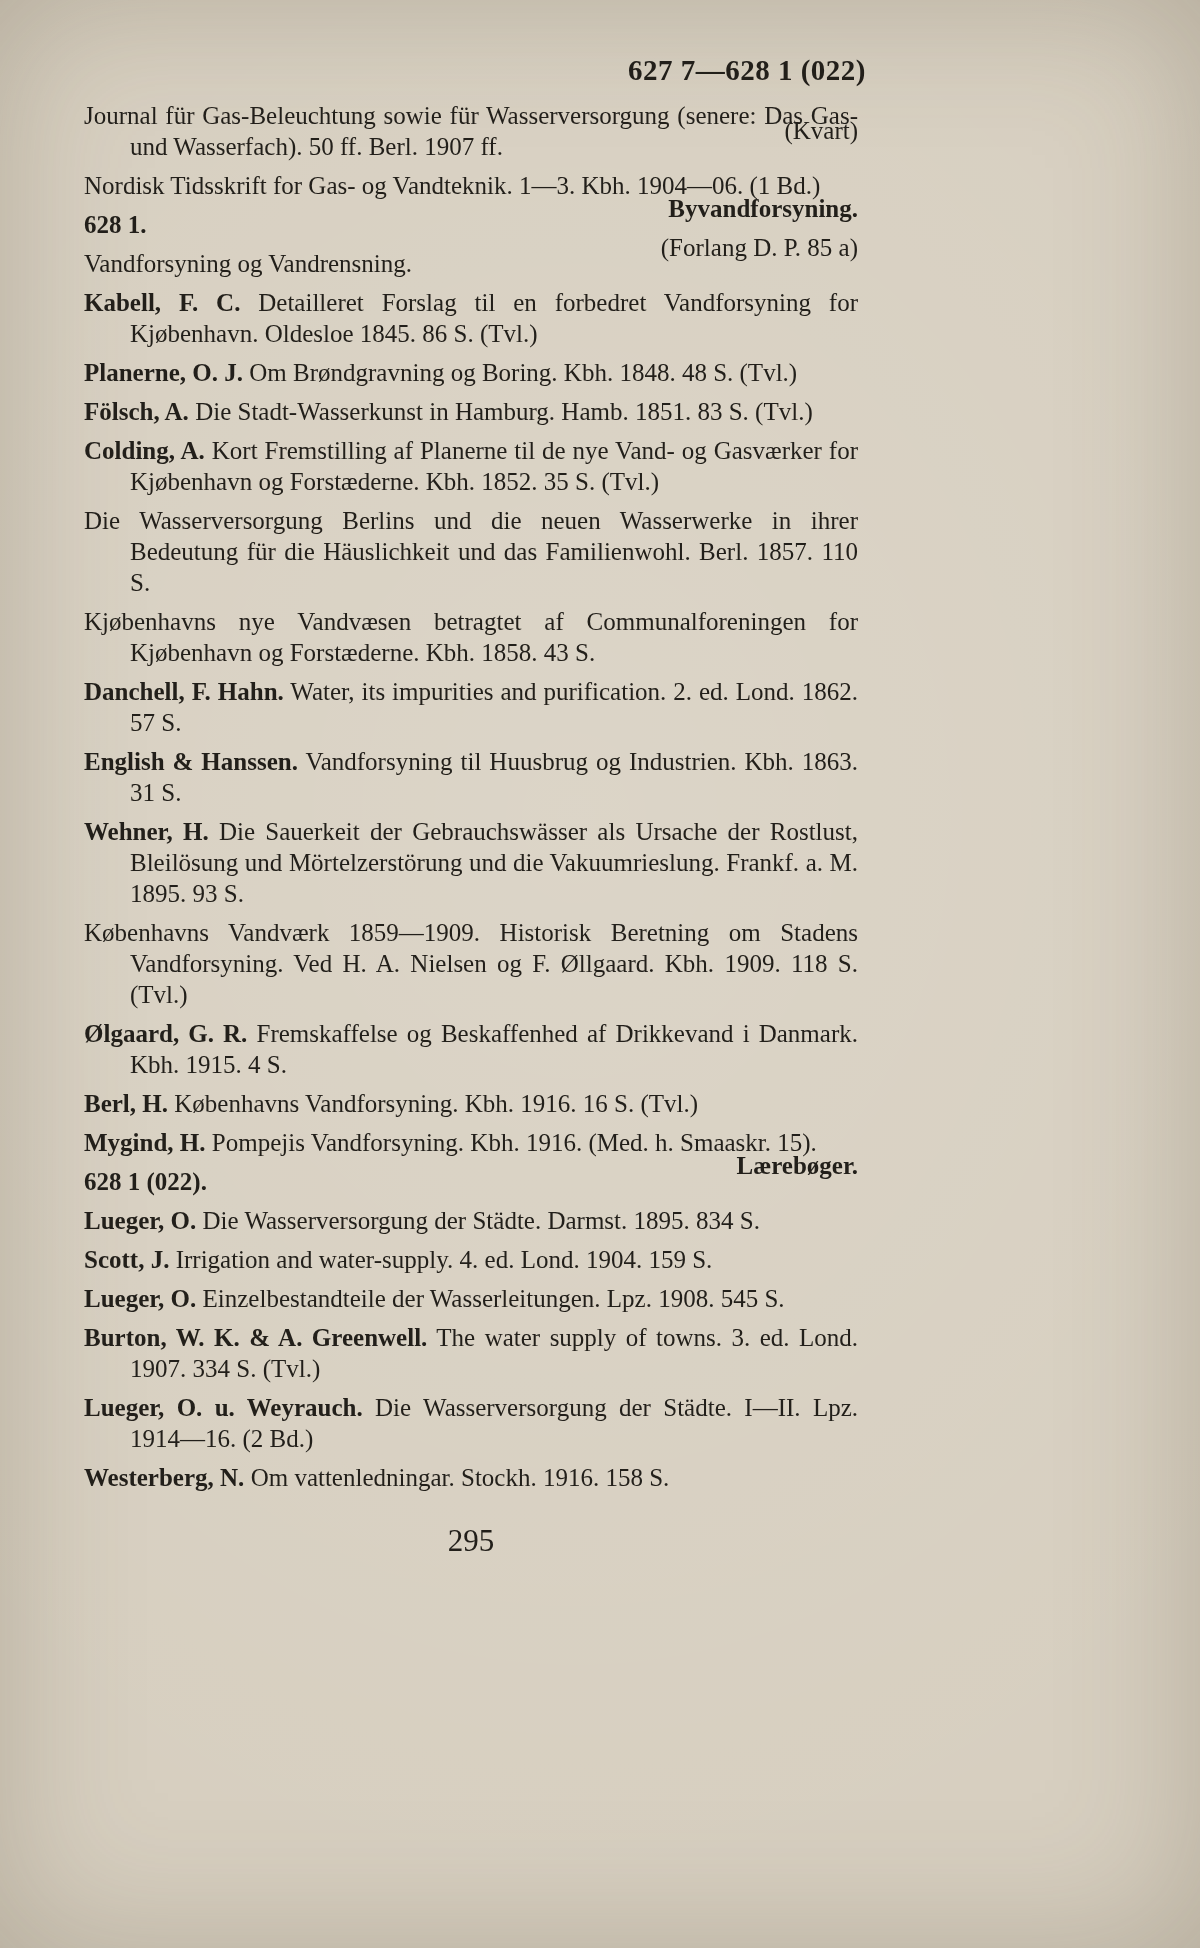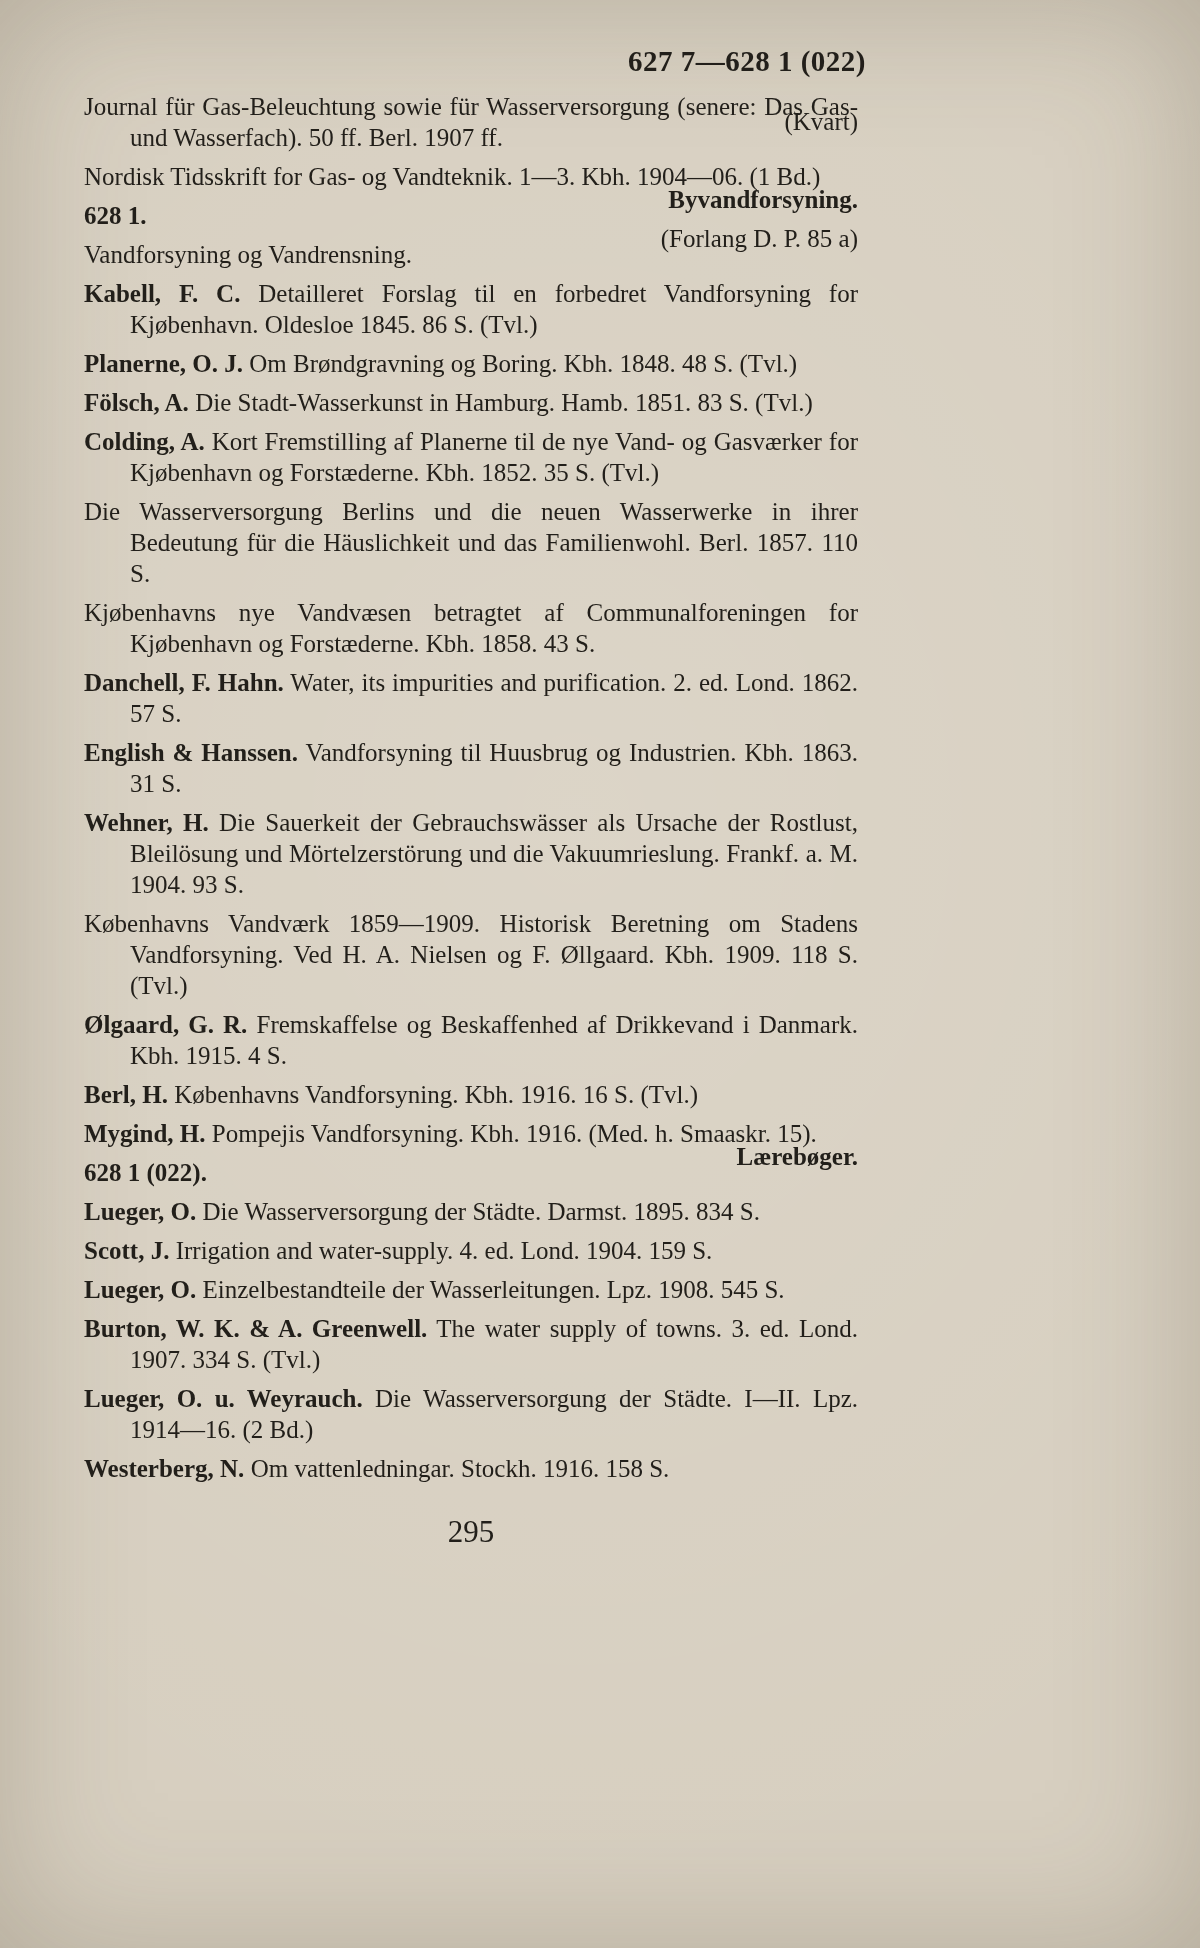--- a/index.html
+++ b/index.html
@@ -24,20 +24,21 @@
     font-size: 25px;
     line-height: 31px;
   }
   .running-head {
     font-weight: bold;
     font-size: 29px;
     line-height: 31px;
     text-align: right;
     letter-spacing: 0.5px;
     margin-bottom: 14px;
+    margin-top: 9px;
   }
   p.entry {
     margin: 8px;
     padding-left: 46px;
     text-indent: -46px;
     text-align: justify;
     position: relative;
   }
   p.entry .tag {
     position: absolute;
@@ -67,21 +68,21 @@
         <p class="entry section"><span class="lead">628 1.</span><span class="tag">Byvandforsyning.</span></p>
         <p class="entry"><span>Vandforsyning og Vandrensning.</span><span class="tag">(Forlang D. P. 85 a)</span></p>
         <p class="entry"><span class="lead">Kabell, F. C.</span><span> Detailleret Forslag til en forbedret Vandforsyning for Kjøbenhavn. Oldesloe 1845. 86 S. (Tvl.)</span></p>
         <p class="entry"><span class="lead">Planerne, O. J.</span><span> Om Brøndgravning og Boring. Kbh. 1848. 48 S. (Tvl.)</span></p>
         <p class="entry"><span class="lead">Fölsch, A.</span><span> Die Stadt-Wasserkunst in Hamburg. Hamb. 1851. 83 S. (Tvl.)</span></p>
         <p class="entry"><span class="lead">Colding, A.</span><span> Kort Fremstilling af Planerne til de nye Vand- og Gasværker for Kjøbenhavn og Forstæderne. Kbh. 1852. 35 S. (Tvl.)</span></p>
         <p class="entry"><span>Die Wasserversorgung Berlins und die neuen Wasserwerke in ihrer Bedeutung für die Häuslichkeit und das Familienwohl. Berl. 1857. 110 S.</span></p>
         <p class="entry"><span>Kjøbenhavns nye Vandvæsen betragtet af Communalforeningen for Kjøbenhavn og Forstæderne. Kbh. 1858. 43 S.</span></p>
         <p class="entry"><span class="lead">Danchell, F. Hahn.</span><span> Water, its impurities and purification. 2. ed. Lond. 1862. 57 S.</span></p>
         <p class="entry"><span class="lead">English &amp; Hanssen.</span><span> Vandforsyning til Huusbrug og Industrien. Kbh. 1863. 31 S.</span></p>
-        <p class="entry"><span class="lead">Wehner, H.</span><span> Die Sauerkeit der Gebrauchswässer als Ursache der Rostlust, Bleilösung und Mörtelzerstörung und die Vakuumrieslung. Frankf. a. M. 1904. 93 S.</span></p>
+        <p class="entry"><span class="lead">Wehner, H.</span><span> Die Sauerkeit der Gebrauchswässer als Ursache der Rostlust, Bleilösung und Mörtelzerstörung und die Vakuumrieslung. Frankf. a. M. 1895. 93 S.</span></p>
         <p class="entry"><span>Københavns Vandværk 1859—1909. Historisk Beretning om Stadens Vandforsyning. Ved H. A. Nielsen og F. Øllgaard. Kbh. 1909. 118 S. (Tvl.)</span></p>
         <p class="entry"><span class="lead">Ølgaard, G. R.</span><span> Fremskaffelse og Beskaffenhed af Drikkevand i Danmark. Kbh. 1915. 4 S.</span></p>
         <p class="entry"><span class="lead">Berl, H.</span><span> Københavns Vandforsyning. Kbh. 1916. 16 S. (Tvl.)</span></p>
         <p class="entry"><span class="lead">Mygind, H.</span><span> Pompejis Vandforsyning. Kbh. 1916. (Med. h. Smaaskr. 15).</span></p>
         <p class="entry section"><span class="lead">628 1 (022).</span><span class="tag">Lærebøger.</span></p>
         <p class="entry"><span class="lead">Lueger, O.</span><span> Die Wasserversorgung der Städte. Darmst. 1895. 834 S.</span></p>
         <p class="entry"><span class="lead">Scott, J.</span><span> Irrigation and water-supply. 4. ed. Lond. 1904. 159 S.</span></p>
         <p class="entry"><span class="lead">Lueger, O.</span><span> Einzelbestandteile der Wasserleitungen. Lpz. 1908. 545 S.</span></p>
         <p class="entry"><span class="lead">Burton, W. K. &amp; A. Greenwell.</span><span> The water supply of towns. 3. ed. Lond. 1907. 334 S. (Tvl.)</span></p>
         <p class="entry"><span class="lead">Lueger, O. u. Weyrauch.</span><span> Die Wasserversorgung der Städte. I—II. Lpz. 1914—16. (2 Bd.)</span></p>

